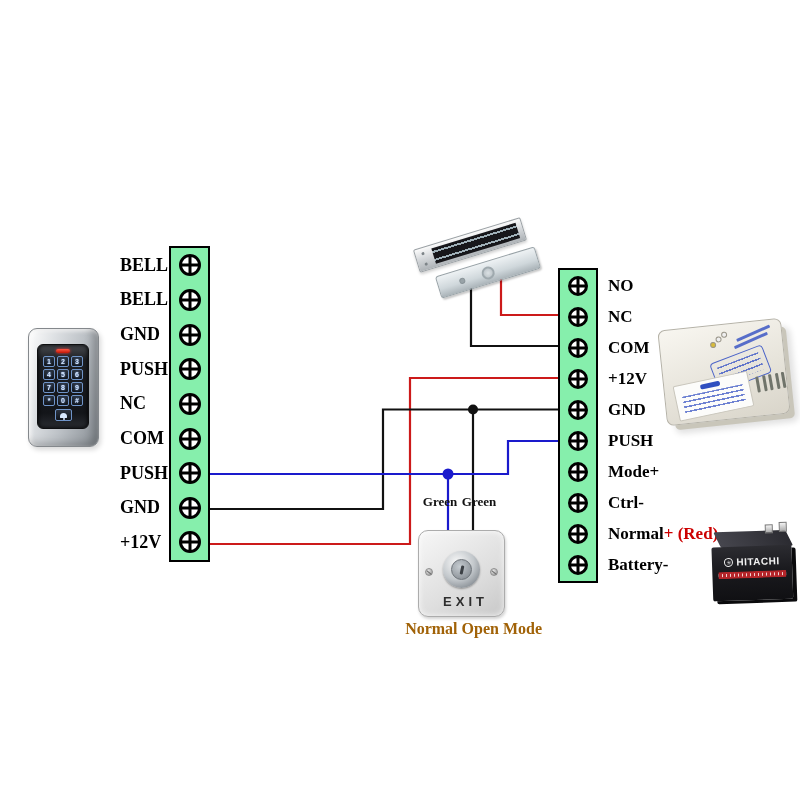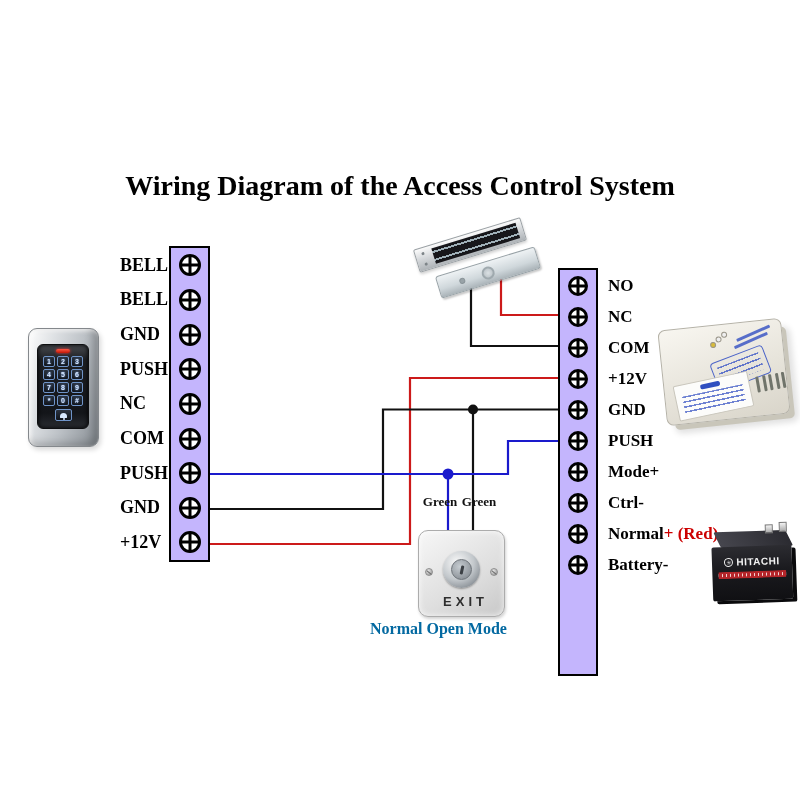--- a/index.html
+++ b/index.html
@@ -11,24 +11,24 @@
   
   .wires{position:absolute;left:0;top:0;z-index:1;}
   .w{fill:none;stroke-width:2.2px;}
   .wire-red{stroke:var(--wire-red,#c00);}
   .wire-black{stroke:var(--wire-black,#111);}
   .wire-blue{stroke:var(--wire-blue,#11c);}
   .j-black{fill:var(--wire-black,#111);}
   .j-blue{fill:var(--wire-blue,#11c);}
 
   
-  .block{position:absolute;border:2px solid #000;background:#c4b5fd;display:grid;
+  .block{position:absolute;border:2px solid #000;background:#86efac;display:grid;
          justify-items:center;z-index:2;box-sizing:border-box;}
   #left-block{left:169px;top:246px;width:41px;height:316px;grid-auto-rows:34.65px;}
-  #right-block{left:558px;top:268px;width:40px;height:408px;grid-auto-rows:31.1px;}
+  #right-block{left:558px;top:268px;width:40px;height:315px;grid-auto-rows:31.1px;}
   .trow{position:relative;display:flex;align-items:center;justify-content:center;width:100%;}
   .tc{box-sizing:border-box;border:3px solid #000;border-radius:50%;position:relative;background:#fff;}
   #left-block .tc{width:22px;height:22px;}
   #right-block .tc{width:20px;height:20px;}
   .tc i{position:absolute;background:#000;}
   .tc .h{left:0;right:0;top:50%;height:3px;transform:translateY(-50%);}
   .tc .v{top:0;bottom:0;left:50%;width:3px;transform:translateX(-50%);}
   .tlabel{position:absolute;white-space:nowrap;font:700 17px "Liberation Serif",serif;color:#000;}
   #left-block .tlabel{left:-51px;width:48px;text-align:left;font-size:18px;}
   #right-block .tlabel{left:calc(100% + 12px);text-align:left;}
@@ -117,32 +117,31 @@
     background:radial-gradient(circle at 40% 35%,#c6ccd1,#9aa0a6 60%,#7c8288);border:1px solid #6c7278;box-sizing:border-box;}
   .exit-slot{position:absolute;left:50%;top:50%;width:3px;height:9px;background:#3c4045;
     transform:translate(-50%,-50%) rotate(12deg);border-radius:1px;}
   .exit-screw{position:absolute;width:8px;height:8px;border-radius:50%;top:37px;
     background:radial-gradient(circle at 35% 30%,#e8e8e8,#a9a9a9 70%,#8d8d8d);border:1px solid #909090;box-sizing:border-box;}
   .exit-screw::after{content:"";position:absolute;left:0;top:50%;width:100%;height:1px;background:#6a6a6a;
     transform:rotate(40deg);}
   .exit-screw.left{left:6px;} .exit-screw.right{right:6px;}
   .exit-label{position:absolute;left:8px;right:0;bottom:7px;text-align:center;
     font:700 13px "Liberation Sans",sans-serif;letter-spacing:4px;color:#2e2e2e;}
-  .mode-caption{position:absolute;left:370px;top:620px;width:186px;text-align:left;
-    font:700 16px "Liberation Serif",serif;color:#0369a1;z-index:4;}
+  .mode-caption{position:absolute;left:356px;top:620px;width:186px;text-align:right;
+    font:700 16px "Liberation Serif",serif;color:#a16207;z-index:4;}
   .green-label{position:absolute;top:494px;transform:translateX(-50%);white-space:nowrap;
     font:700 13px "Liberation Serif",serif;color:#111;z-index:4;background:rgba(255,255,255,.0);}
   #green1{left:440px;} #green2{left:479px;}
 </style>
 </head>
 <body>
 
 <div class="canvas">
 
-  <div class="title">Wiring Diagram of the Access Control System</div>
 
   <svg class="wires" width="800" height="800" viewBox="0 0 800 800">
     <path class="w wire-black" d="M471,282 V346 H558"></path>
     <path class="w wire-red" d="M501,276 V315 H558"></path>
     <path class="w wire-red" d="M210,544 H410 V378 H558"></path>
     <path class="w wire-black" d="M210,509 H383 V409.5 H558"></path>
     <path class="w wire-black" d="M473,409.5 V532"></path>
     <path class="w wire-blue" d="M210,474 H508 V441 H558"></path>
     <path class="w wire-blue" d="M448,474 V532"></path>
     <circle class="j-black" cx="473" cy="409.5" r="5"></circle>

